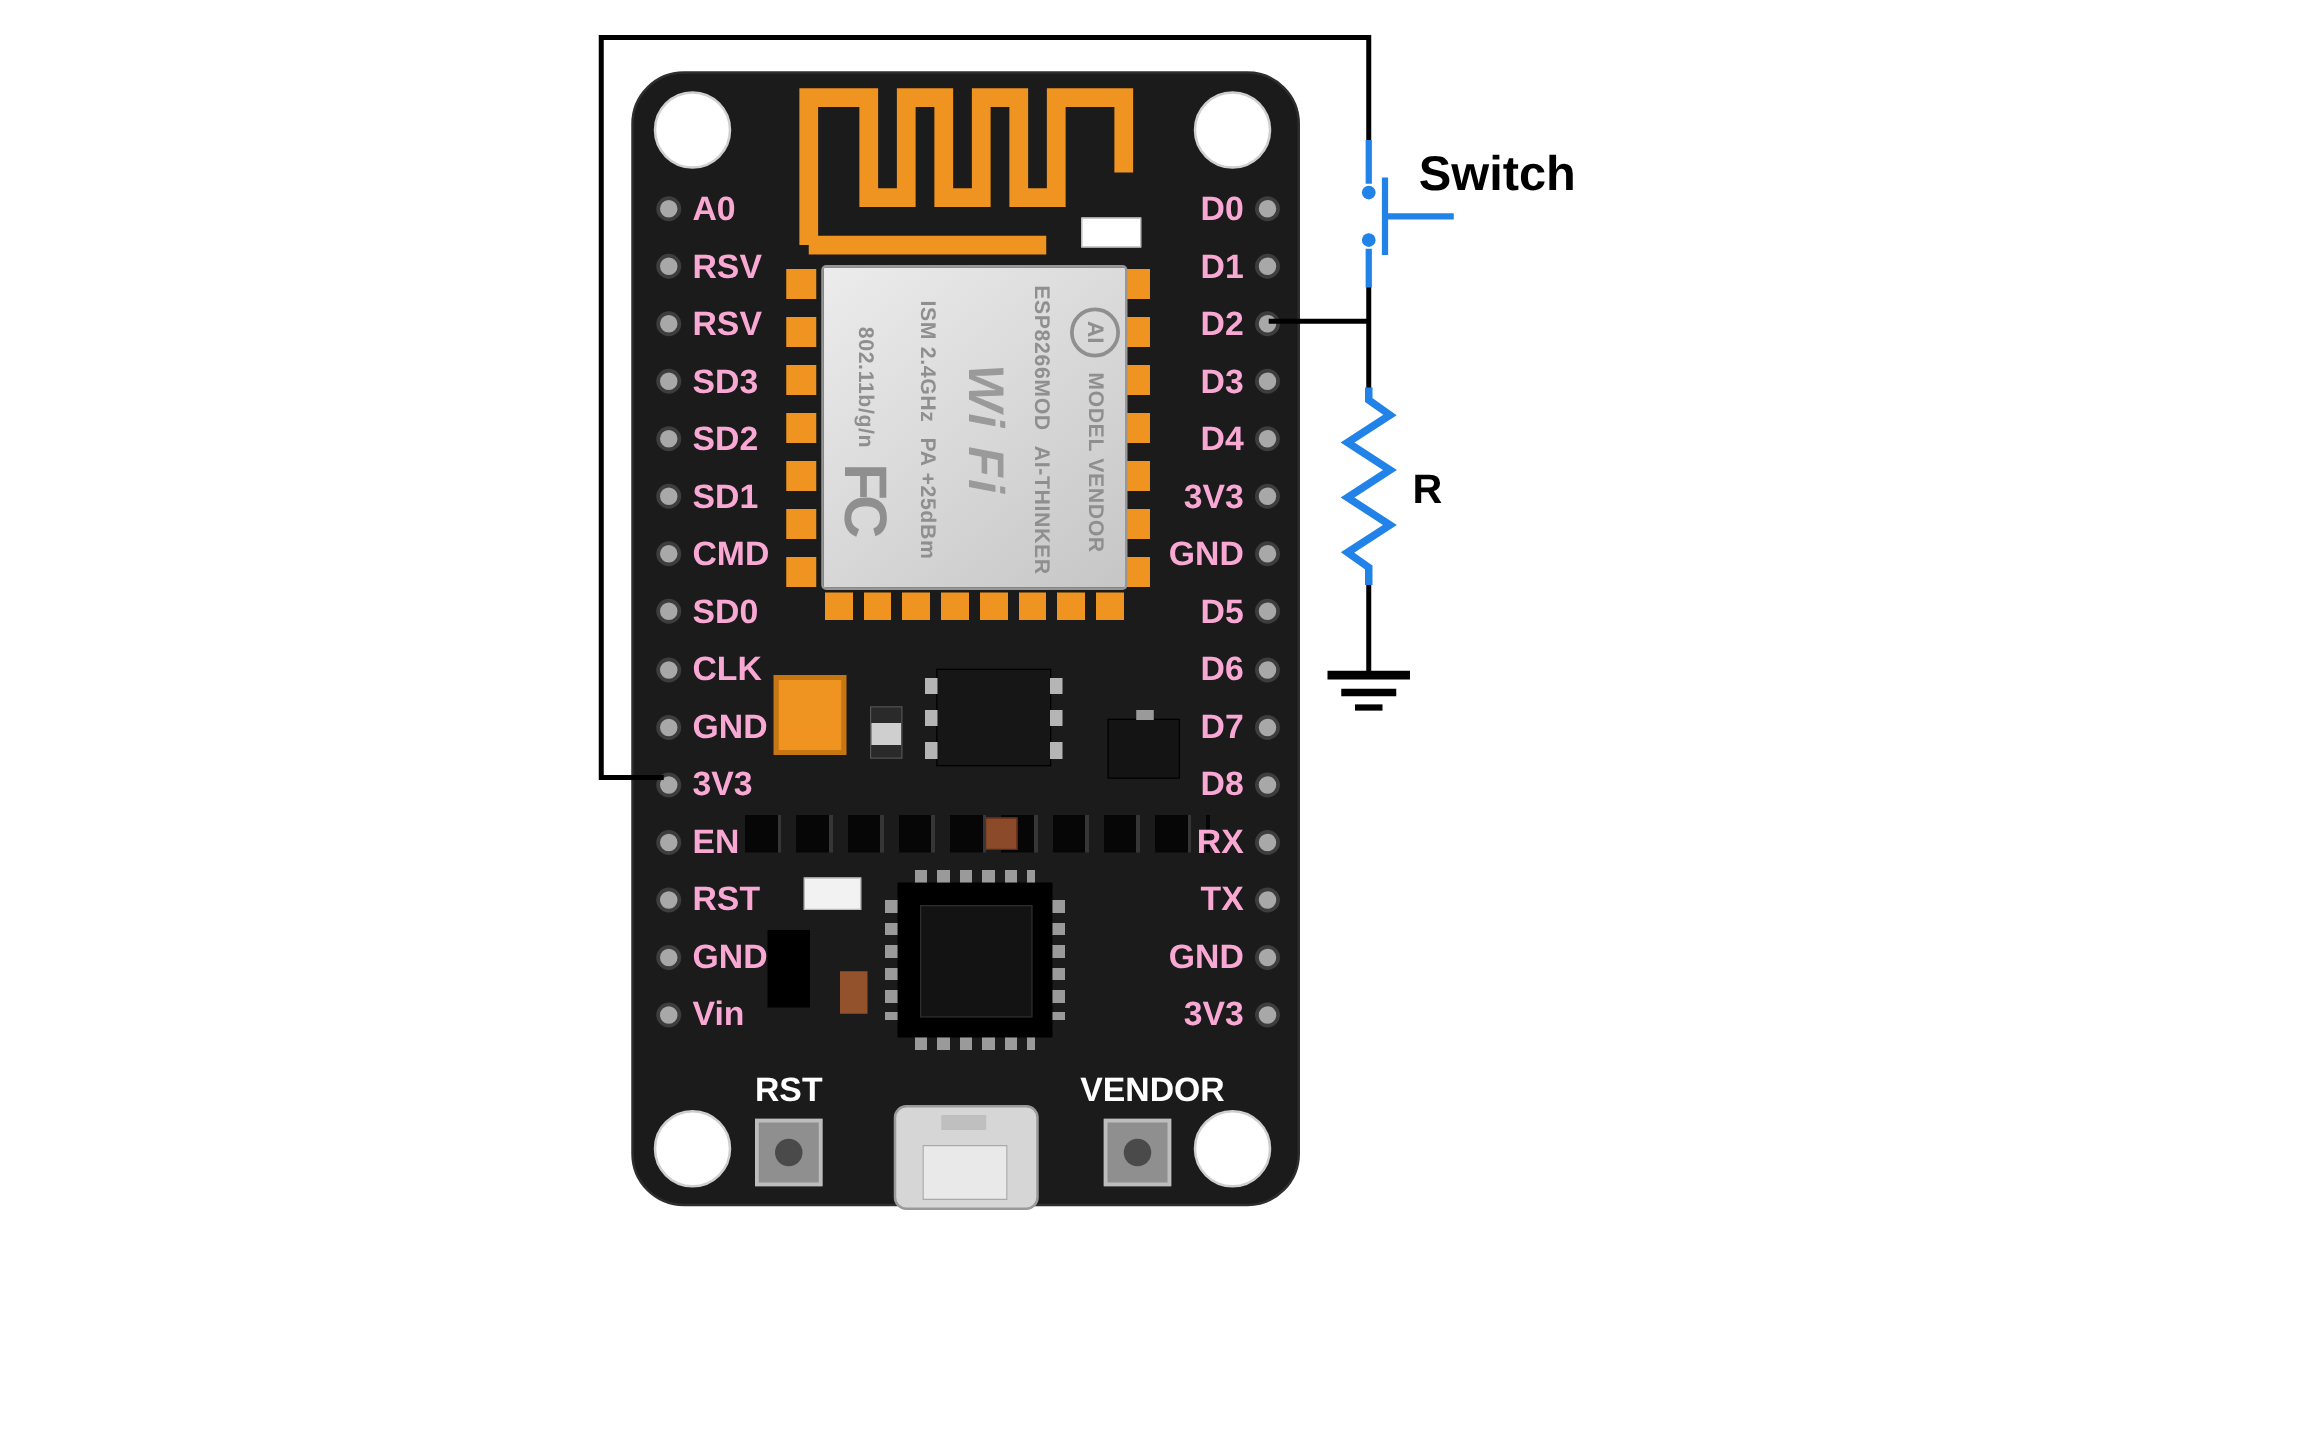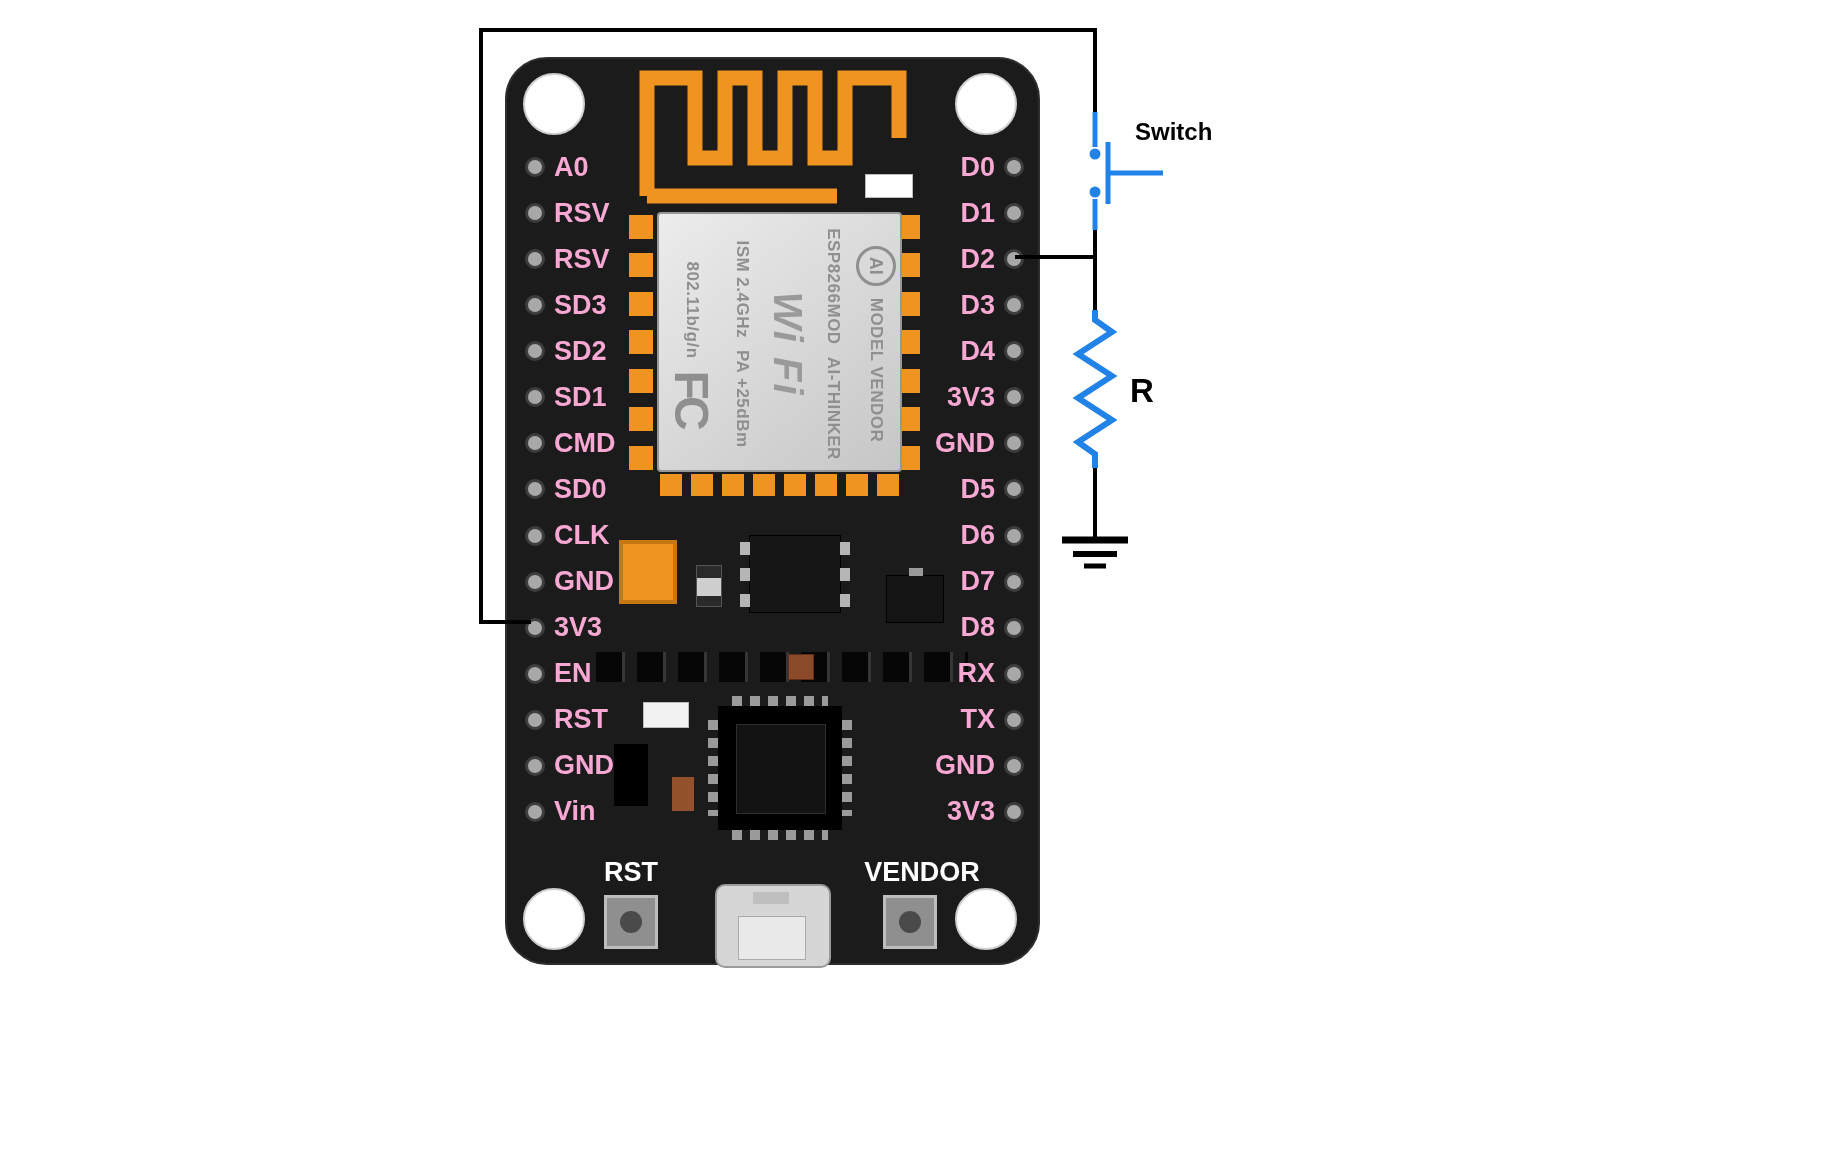--- a/index.html
+++ b/index.html
@@ -79,21 +79,21 @@
   .tact.rst{left:97px;top:836px;}
   .tact.flash{left:376px;top:836px;}
   .tact .dot{width:22px;height:22px;border-radius:50%;background:#4a4a4a;}
   .usb{position:absolute;left:208px;top:825px;width:112px;height:80px;background:#d6d6d6;border:2px solid #9a9a9a;border-radius:10px;z-index:3;}
   .usb .opening{position:absolute;left:21px;top:30px;width:66px;height:42px;background:#e9e9e9;border:1px solid #aaa;}
   .usb .lip{position:absolute;left:36px;top:6px;width:36px;height:12px;background:#bfbfbf;}
 
   
   .overlay{position:absolute;left:0;top:0;z-index:5;pointer-events:none;}
   .ext-label{position:absolute;color:#000;font-weight:bold;z-index:6;white-space:nowrap;}
-  .ext-label.switch{left:1135px;top:118px;font-size:24px;}
+  .ext-label.switch{left:1135px;top:118px;font-size:39px;}
   .ext-label.r{left:1130px;top:372px;font-size:33px;}
 </style>
 </head>
 <body>
 
 <div class="canvas">
 
   <div class="board">
     <div class="hole tl"></div>
     <div class="hole tr"></div>

